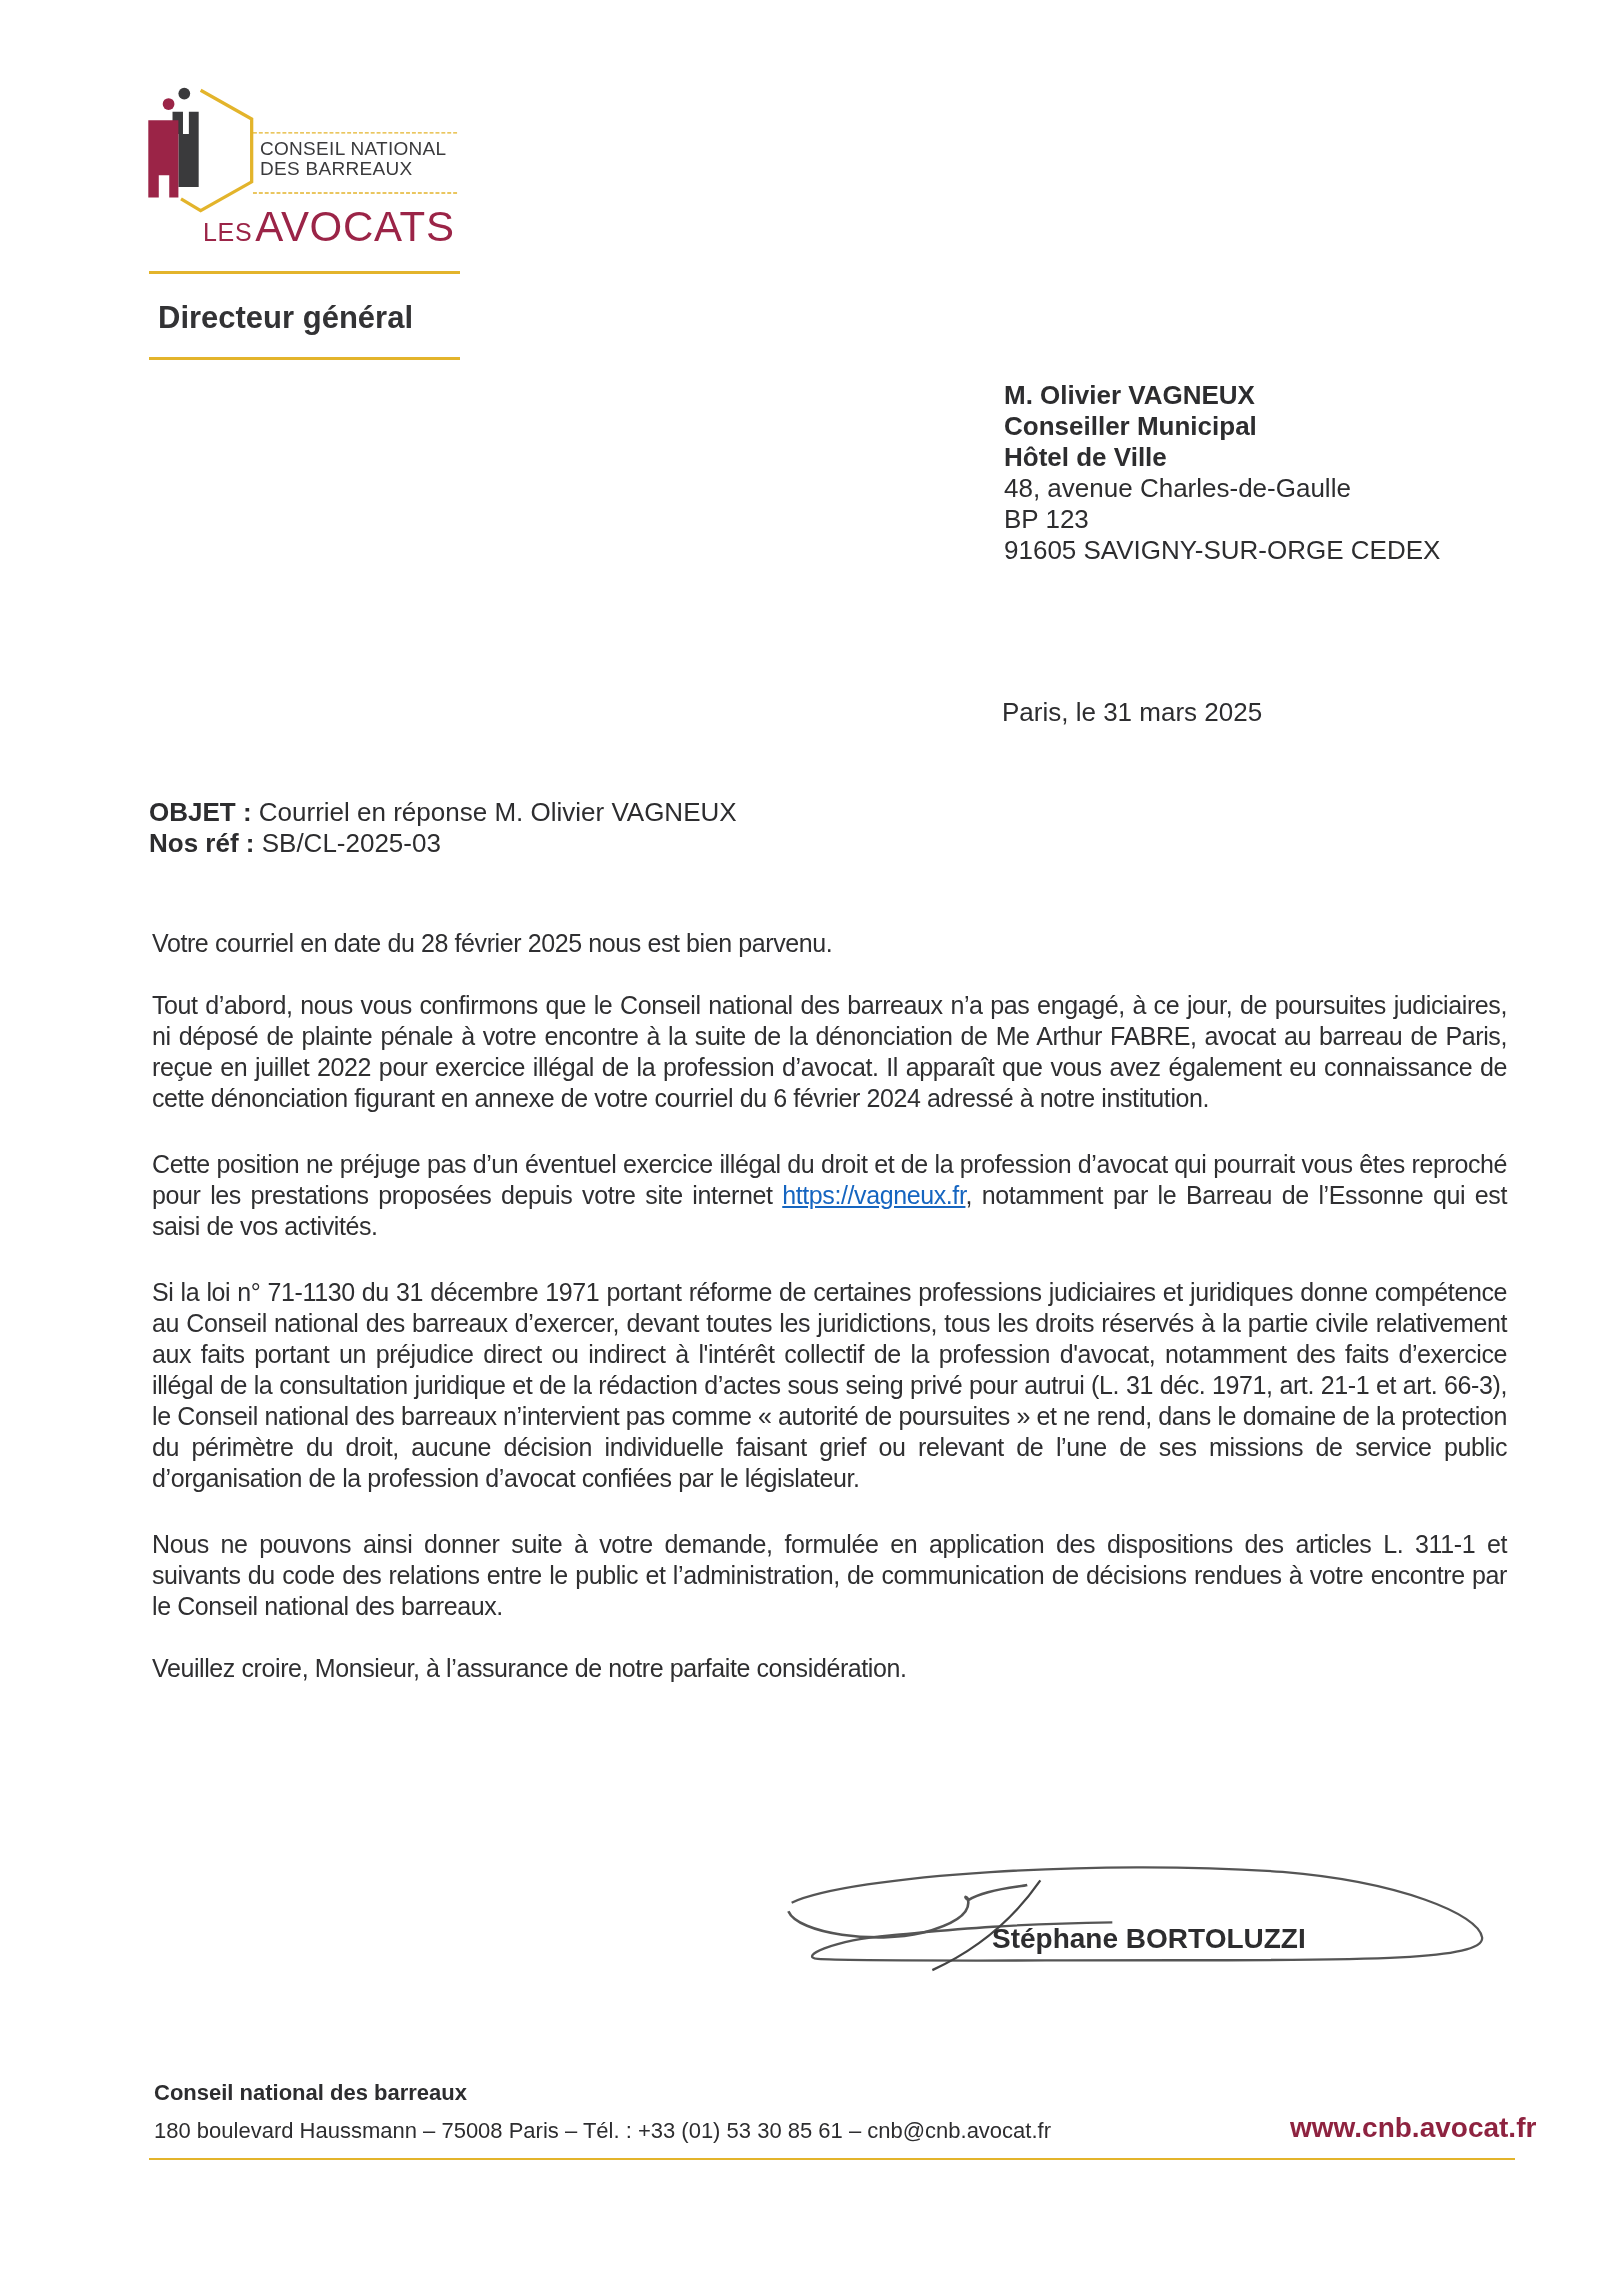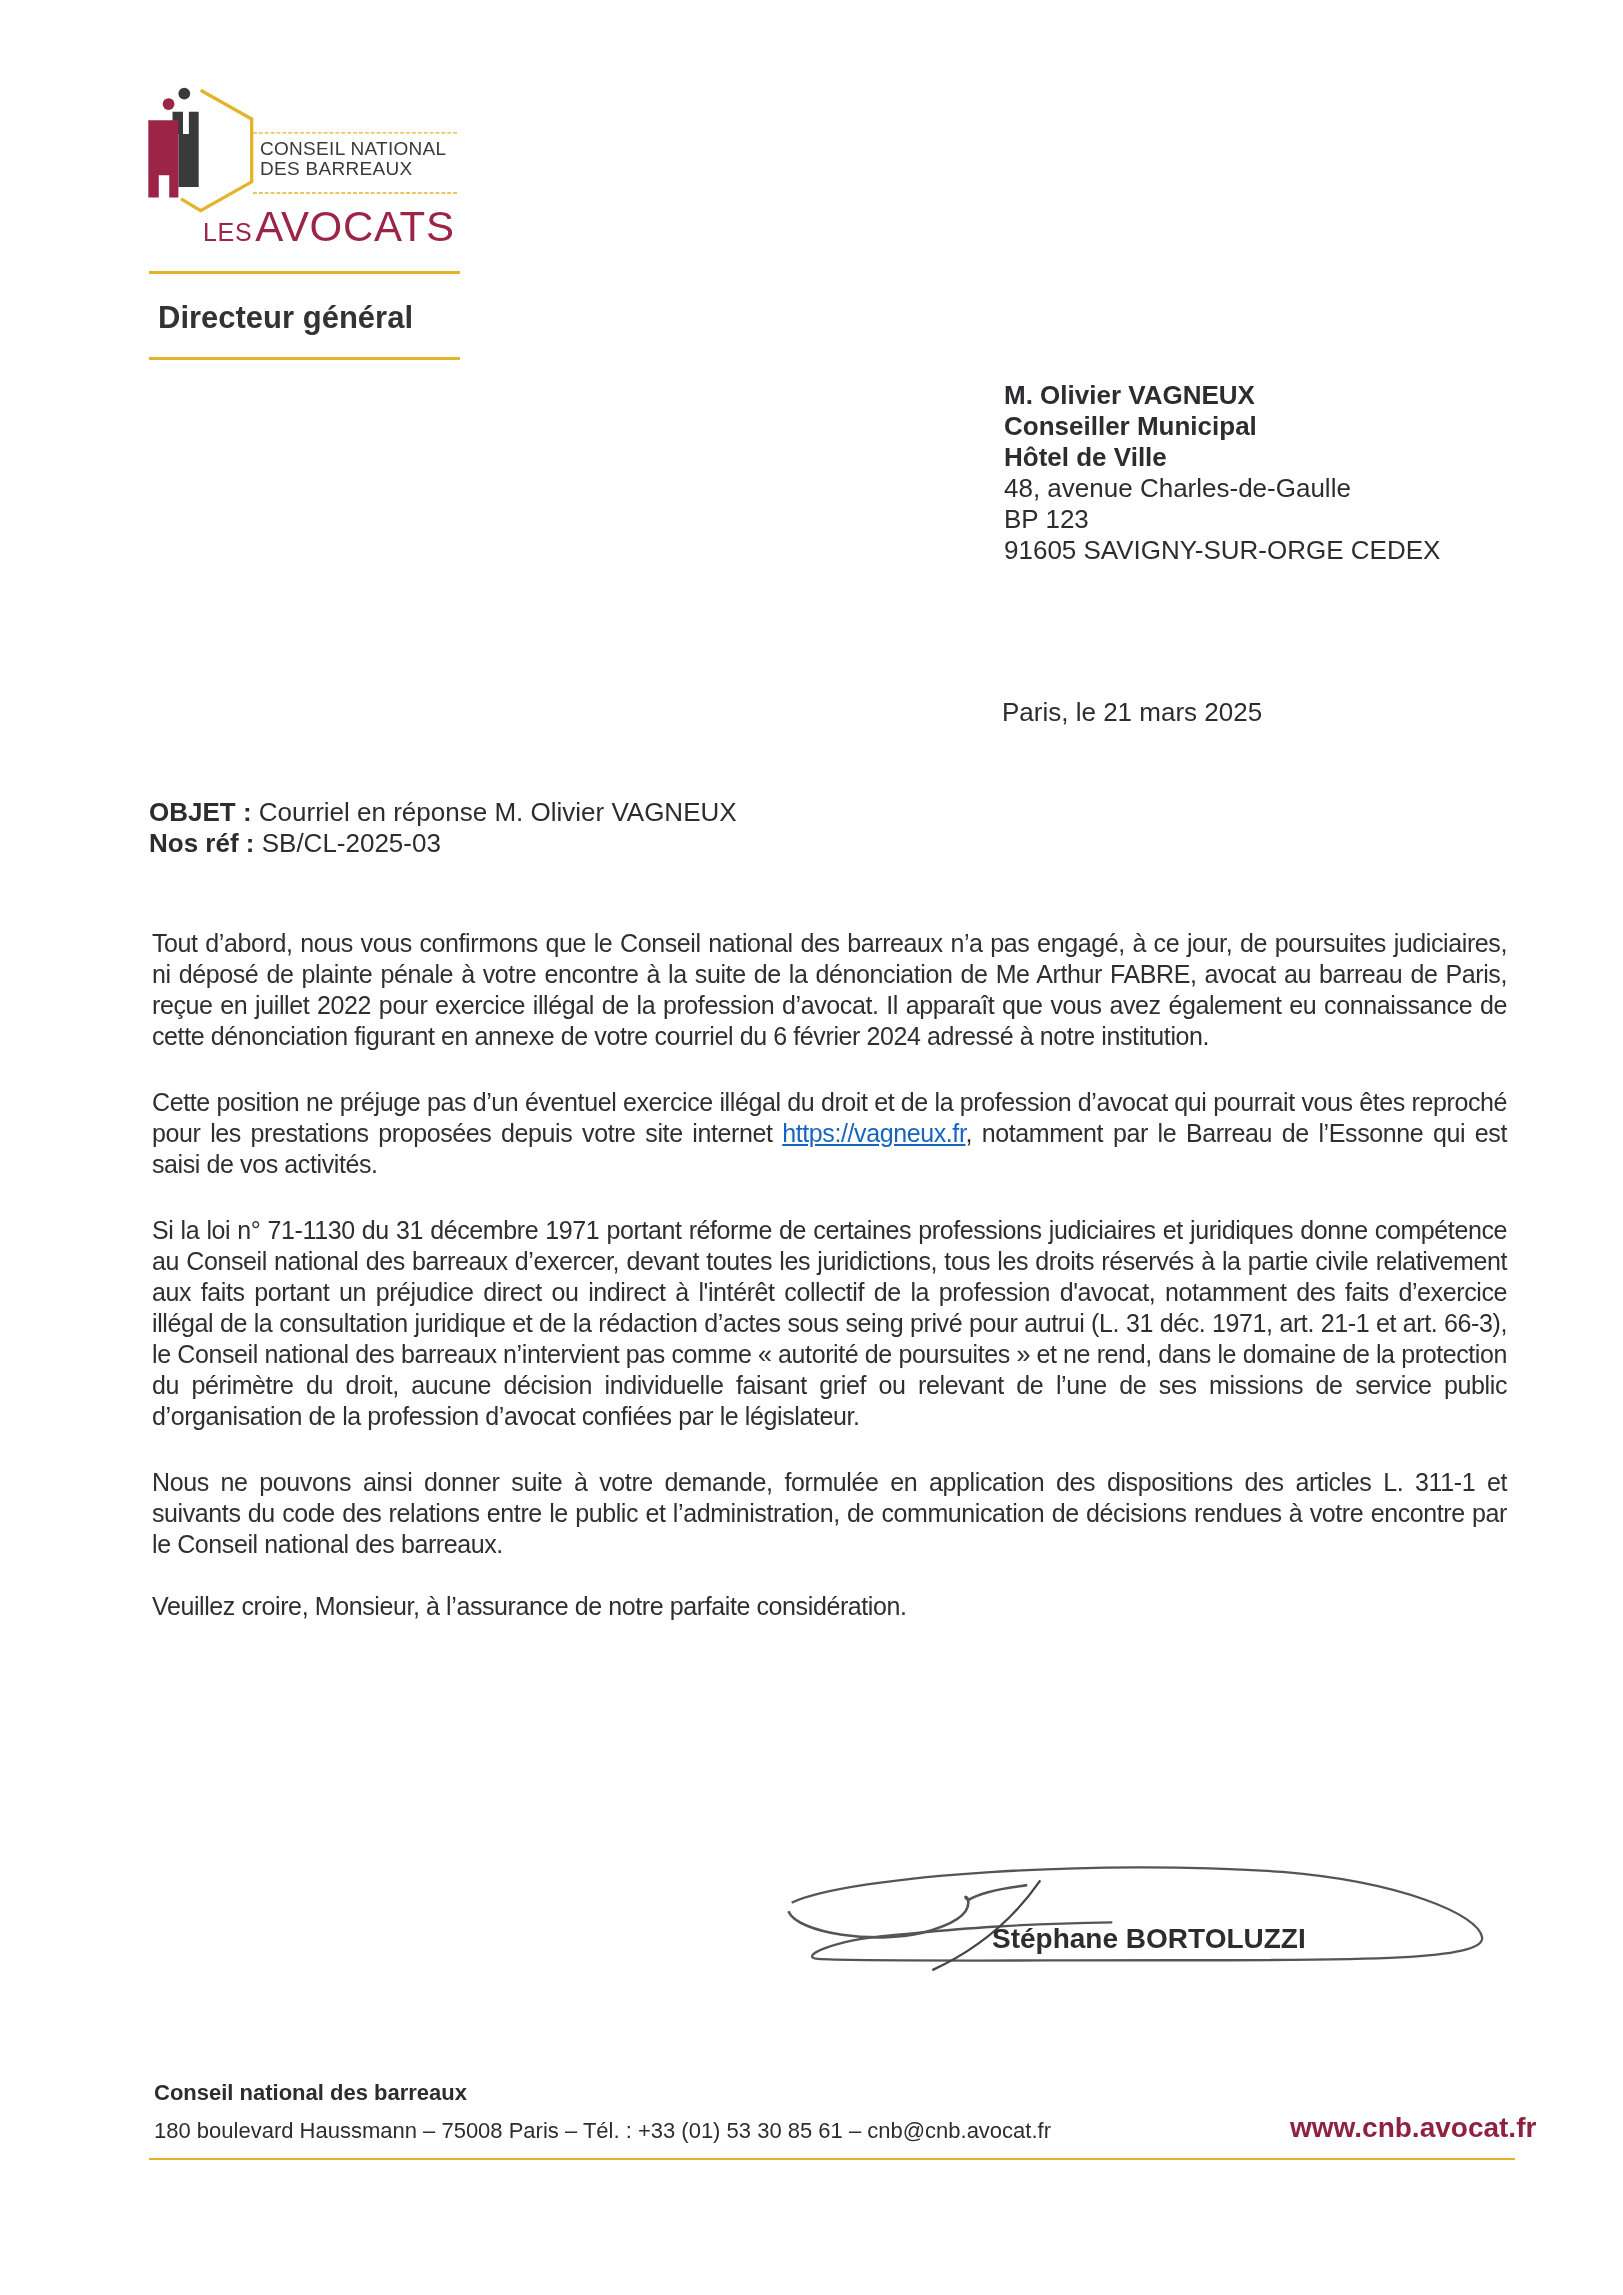--- a/index.html
+++ b/index.html
@@ -104,32 +104,33 @@
 
 <div class="abs recipient">
   <div class="b">M. Olivier VAGNEUX</div>
   <div class="b">Conseiller Municipal</div>
   <div class="b">Hôtel de Ville</div>
   <div>48, avenue Charles-de-Gaulle</div>
   <div>BP 123</div>
   <div>91605 SAVIGNY-SUR-ORGE CEDEX</div>
 </div>
 
-<div class="abs date">Paris, le 21 mars 2025</div>
+<div class="abs date">Paris, le 31 mars 2025</div>
 
 <div class="abs objet">
   <div>
     <b>OBJET :</b><span> Courriel en réponse M. Olivier VAGNEUX</span>
   </div>
   <div>
     <b>Nos réf :</b><span> SB/CL-2025-03</span>
   </div>
 </div>
 
 <div class="abs body-text">
+  <p class="tight">Votre courriel en date du 28 février 2025 nous est bien parvenu.</p>
   <p>Tout d’abord, nous vous confirmons que le Conseil national des barreaux n’a pas engagé, à ce jour, de poursuites judiciaires, ni déposé de plainte pénale à votre encontre à la suite de la dénonciation de Me Arthur FABRE, avocat au barreau de Paris, reçue en juillet 2022 pour exercice illégal de la profession d’avocat. Il apparaît que vous avez également eu connaissance de cette dénonciation figurant en annexe de votre courriel du 6 février 2024 adressé à notre institution.</p>
   <p><span>Cette position ne préjuge pas d’un éventuel exercice illégal du droit et de la profession d’avocat qui pourrait vous êtes reproché pour les prestations proposées depuis votre site internet </span><span class="link">https://vagneux.fr</span><span>, notamment par le Barreau de l’Essonne qui est saisi de vos activités.</span></p>
   <p>Si la loi n° 71-1130 du 31 décembre 1971 portant réforme de certaines professions judiciaires et juridiques donne compétence au Conseil national des barreaux d’exercer, devant toutes les juridictions, tous les droits réservés à la partie civile relativement aux faits portant un préjudice direct ou indirect à l'intérêt collectif de la profession d'avocat, notamment des faits d’exercice illégal de la consultation juridique et de la rédaction d’actes sous seing privé pour autrui (L. 31 déc. 1971, art. 21-1 et art. 66-3), le Conseil national des barreaux n’intervient pas comme « autorité de poursuites » et ne rend, dans le domaine de la protection du périmètre du droit, aucune décision individuelle faisant grief ou relevant de l’une de ses missions de service public d’organisation de la profession d’avocat confiées par le législateur.</p>
   <p class="tight">Nous ne pouvons ainsi donner suite à votre demande, formulée en application des dispositions des articles L. 311-1 et suivants du code des relations entre le public et l’administration, de communication de décisions rendues à votre encontre par le Conseil national des barreaux.</p>
   <p>Veuillez croire, Monsieur, à l’assurance de notre parfaite considération.</p>
 </div>
 
 <div class="abs sig">
   <svg width="733" height="118" viewBox="0 0 1120 180">
     <path d="M30,62 C120,20 500,-5 780,15 C960,30 1080,80 1085,115 C1090,150 900,150 620,150 C360,150 120,152 70,148 C40,145 90,120 180,112 C260,105 340,95 520,92" fill="none" stroke="#555" stroke-width="3.5"></path>

